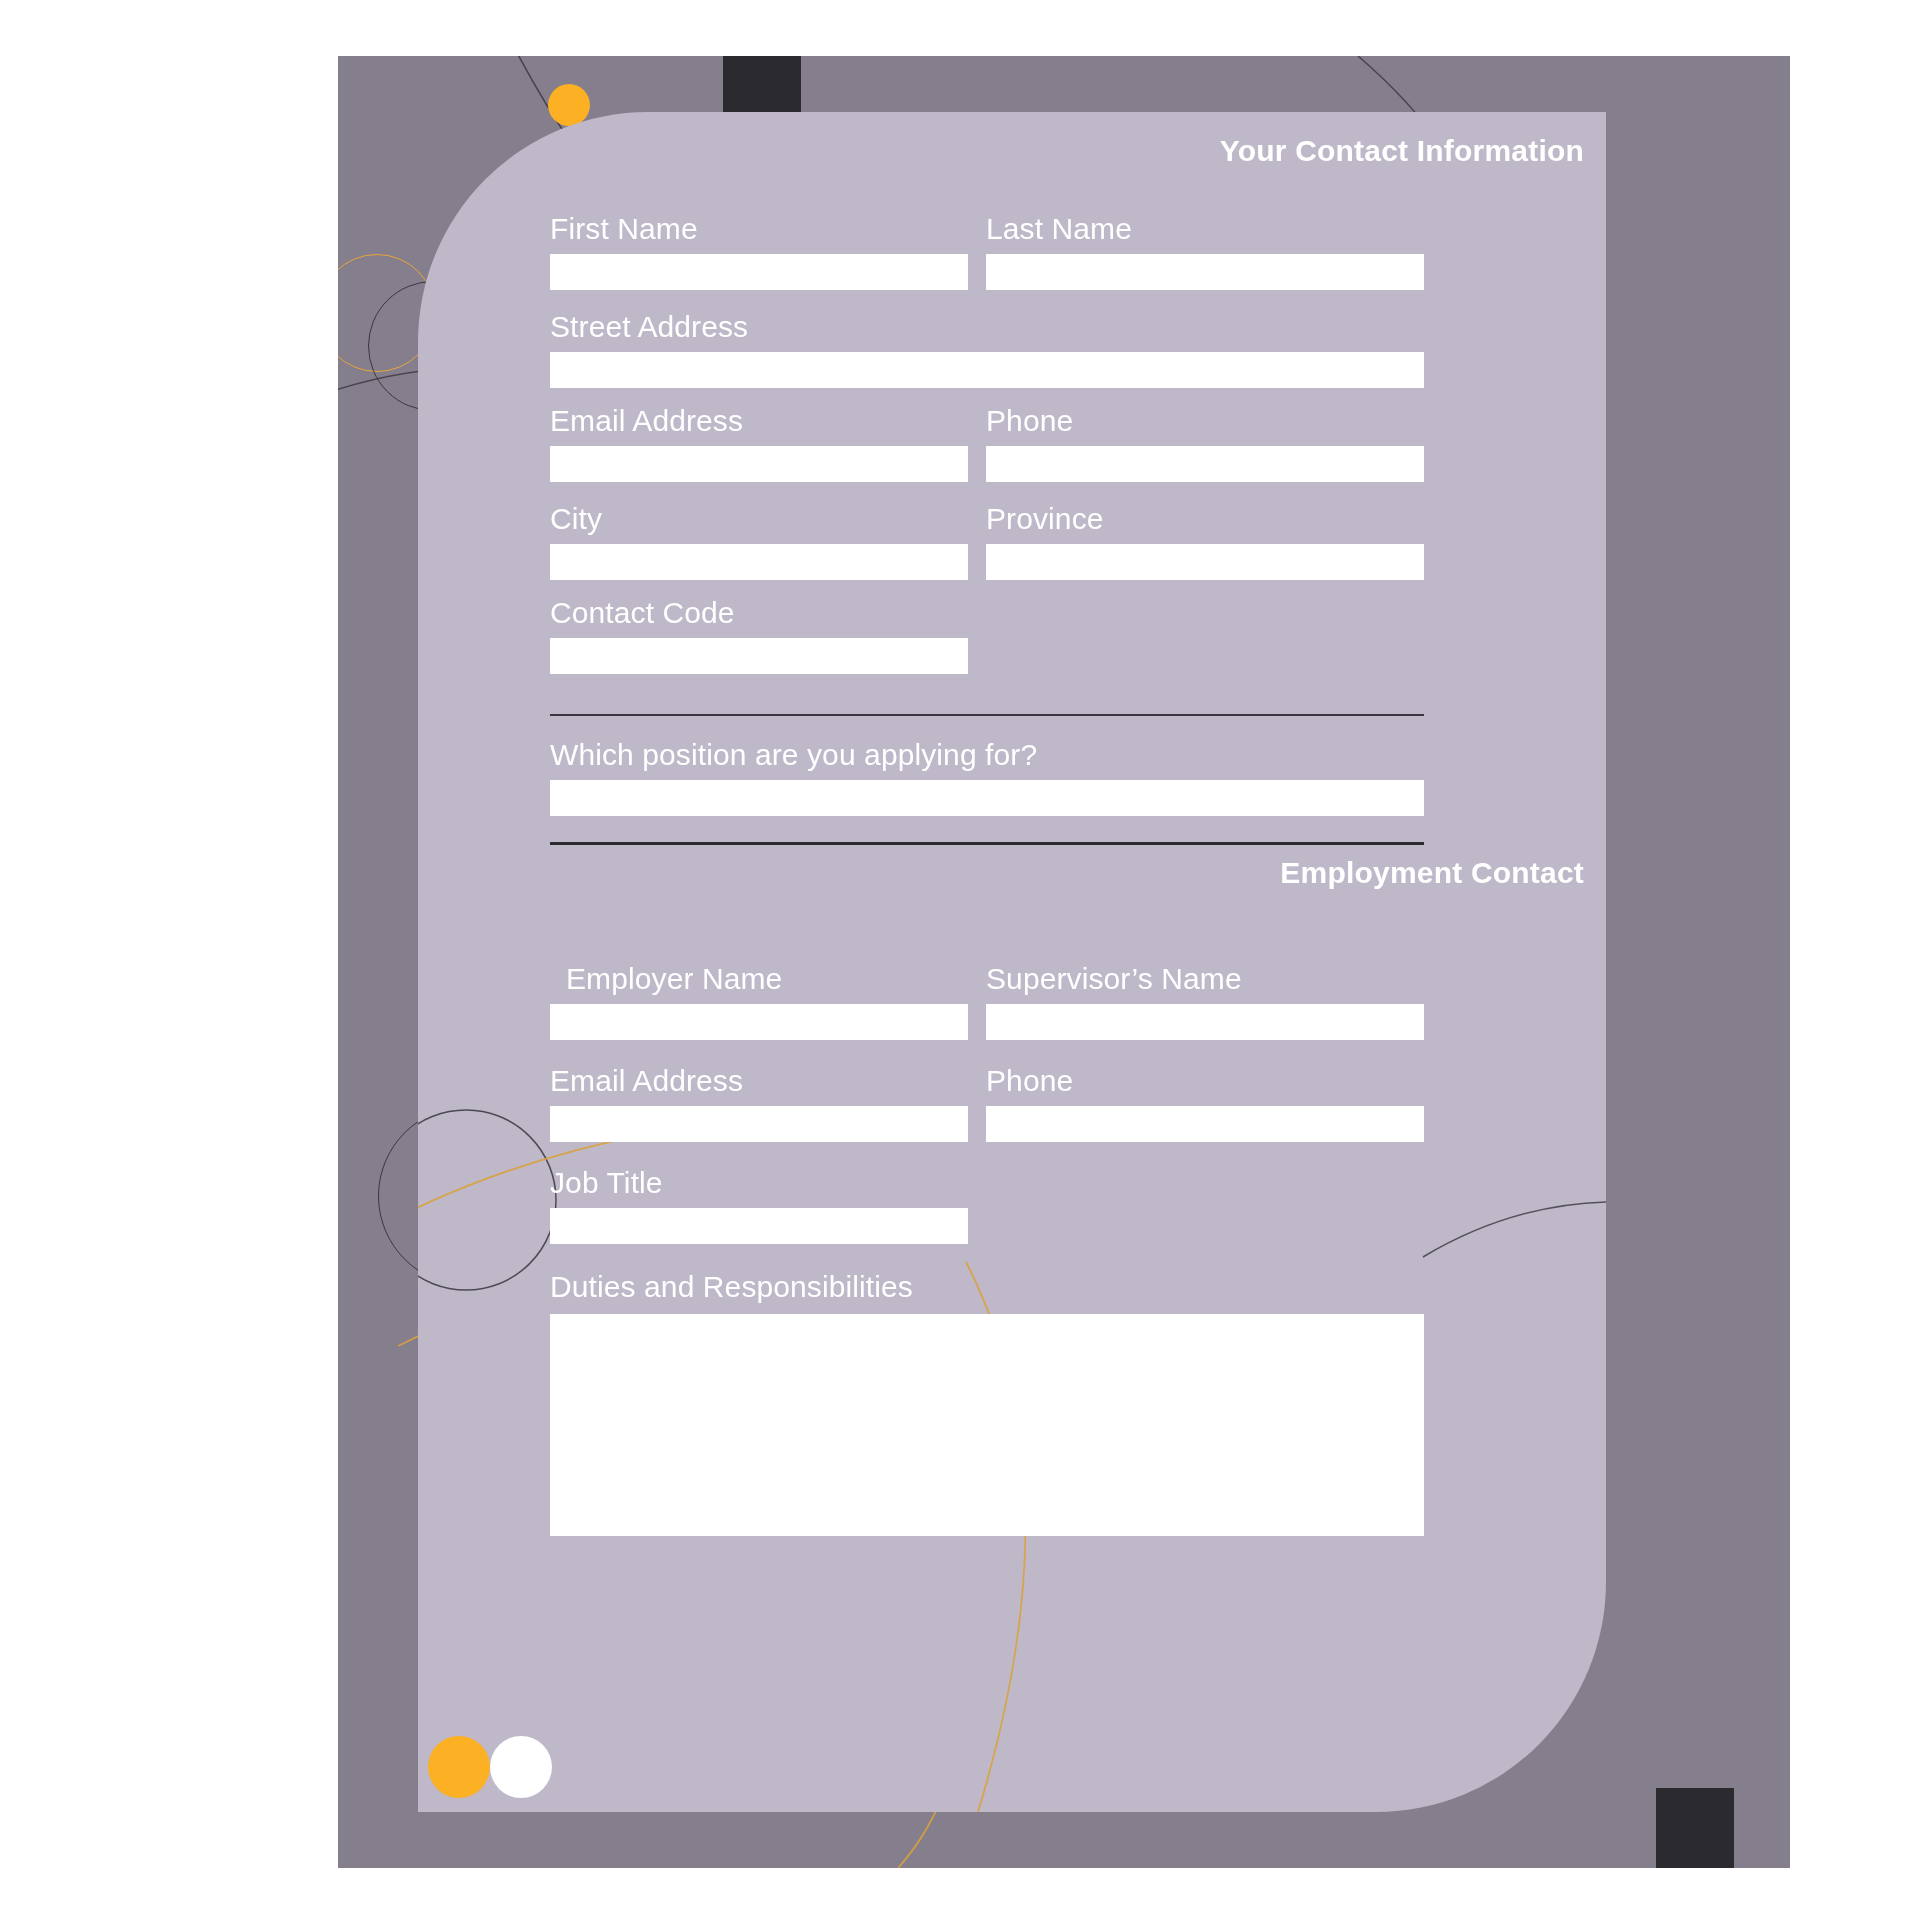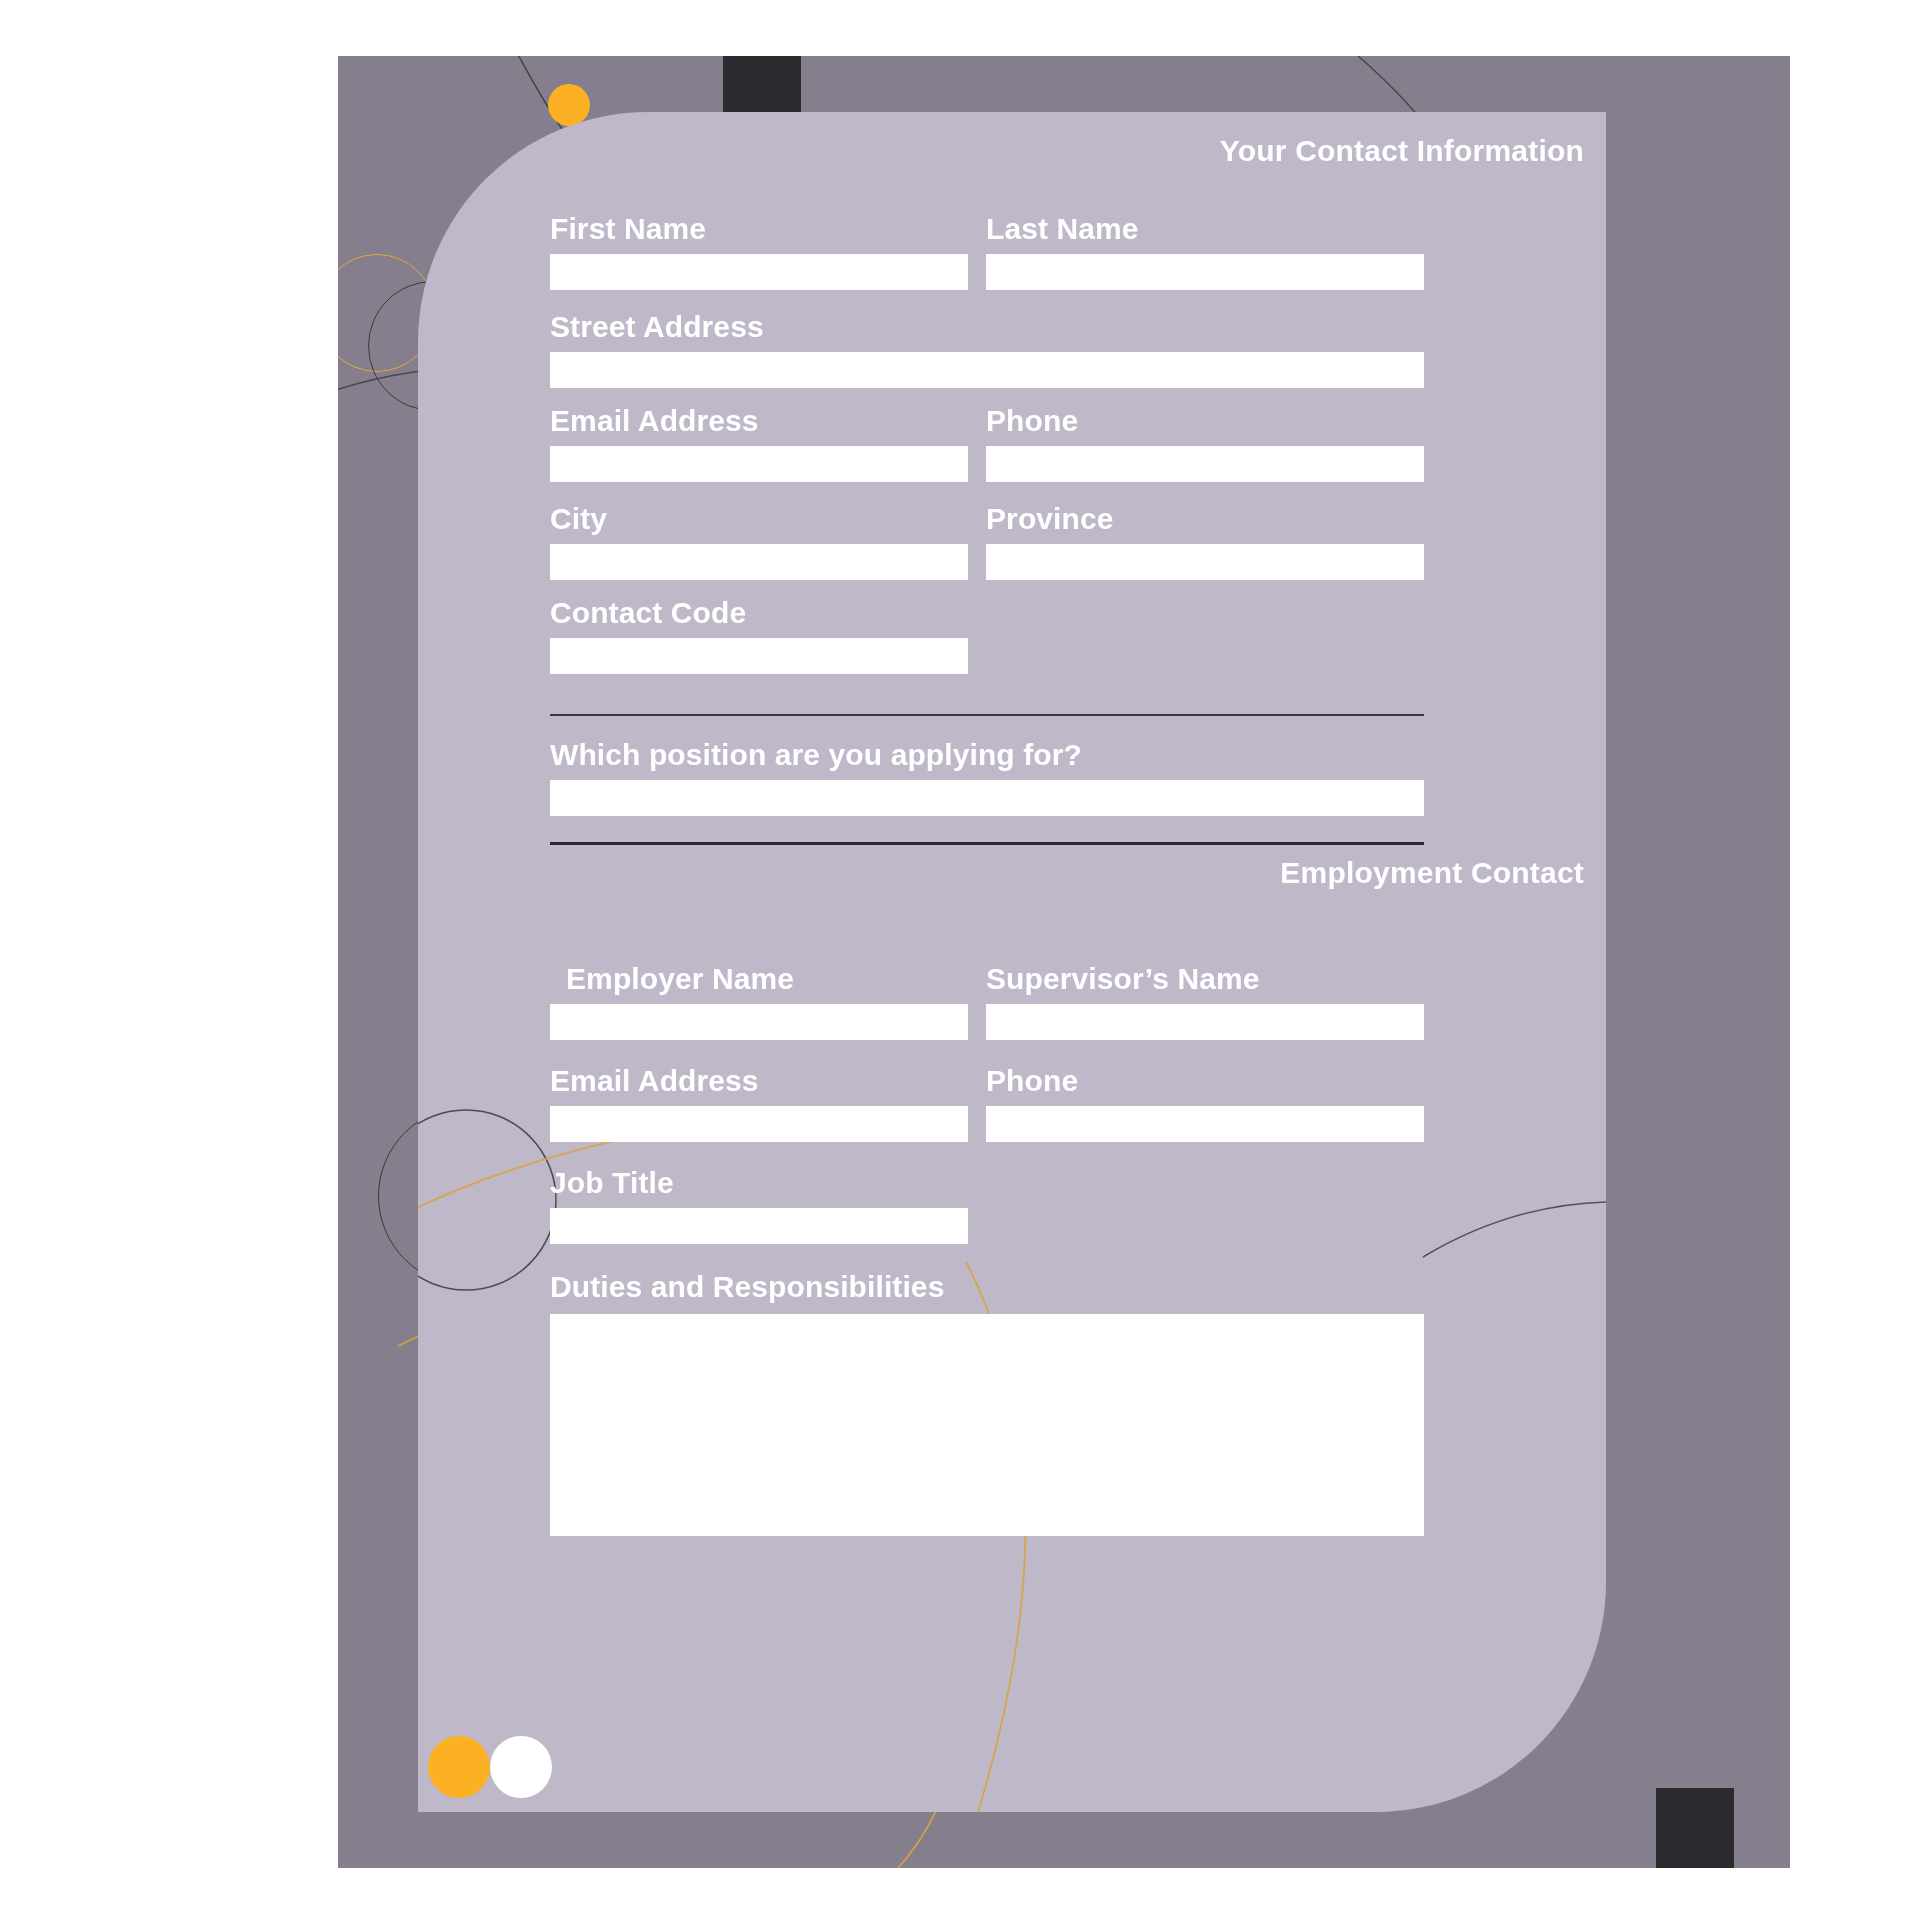--- a/index.html
+++ b/index.html
@@ -143,21 +143,21 @@
     font-weight: 700;
     letter-spacing: 0.2px;
     white-space: nowrap;
   }
 
   
   .f-label {
     position: absolute;
     color: #ffffff;
     font-size: 30px;
-    font-weight: 700;
+    font-weight: 400;
     letter-spacing: 0.1px;
     white-space: nowrap;
   }
 
   
   .f-input {
     position: absolute;
     background: #ffffff;
     border: none;
     outline: none;

